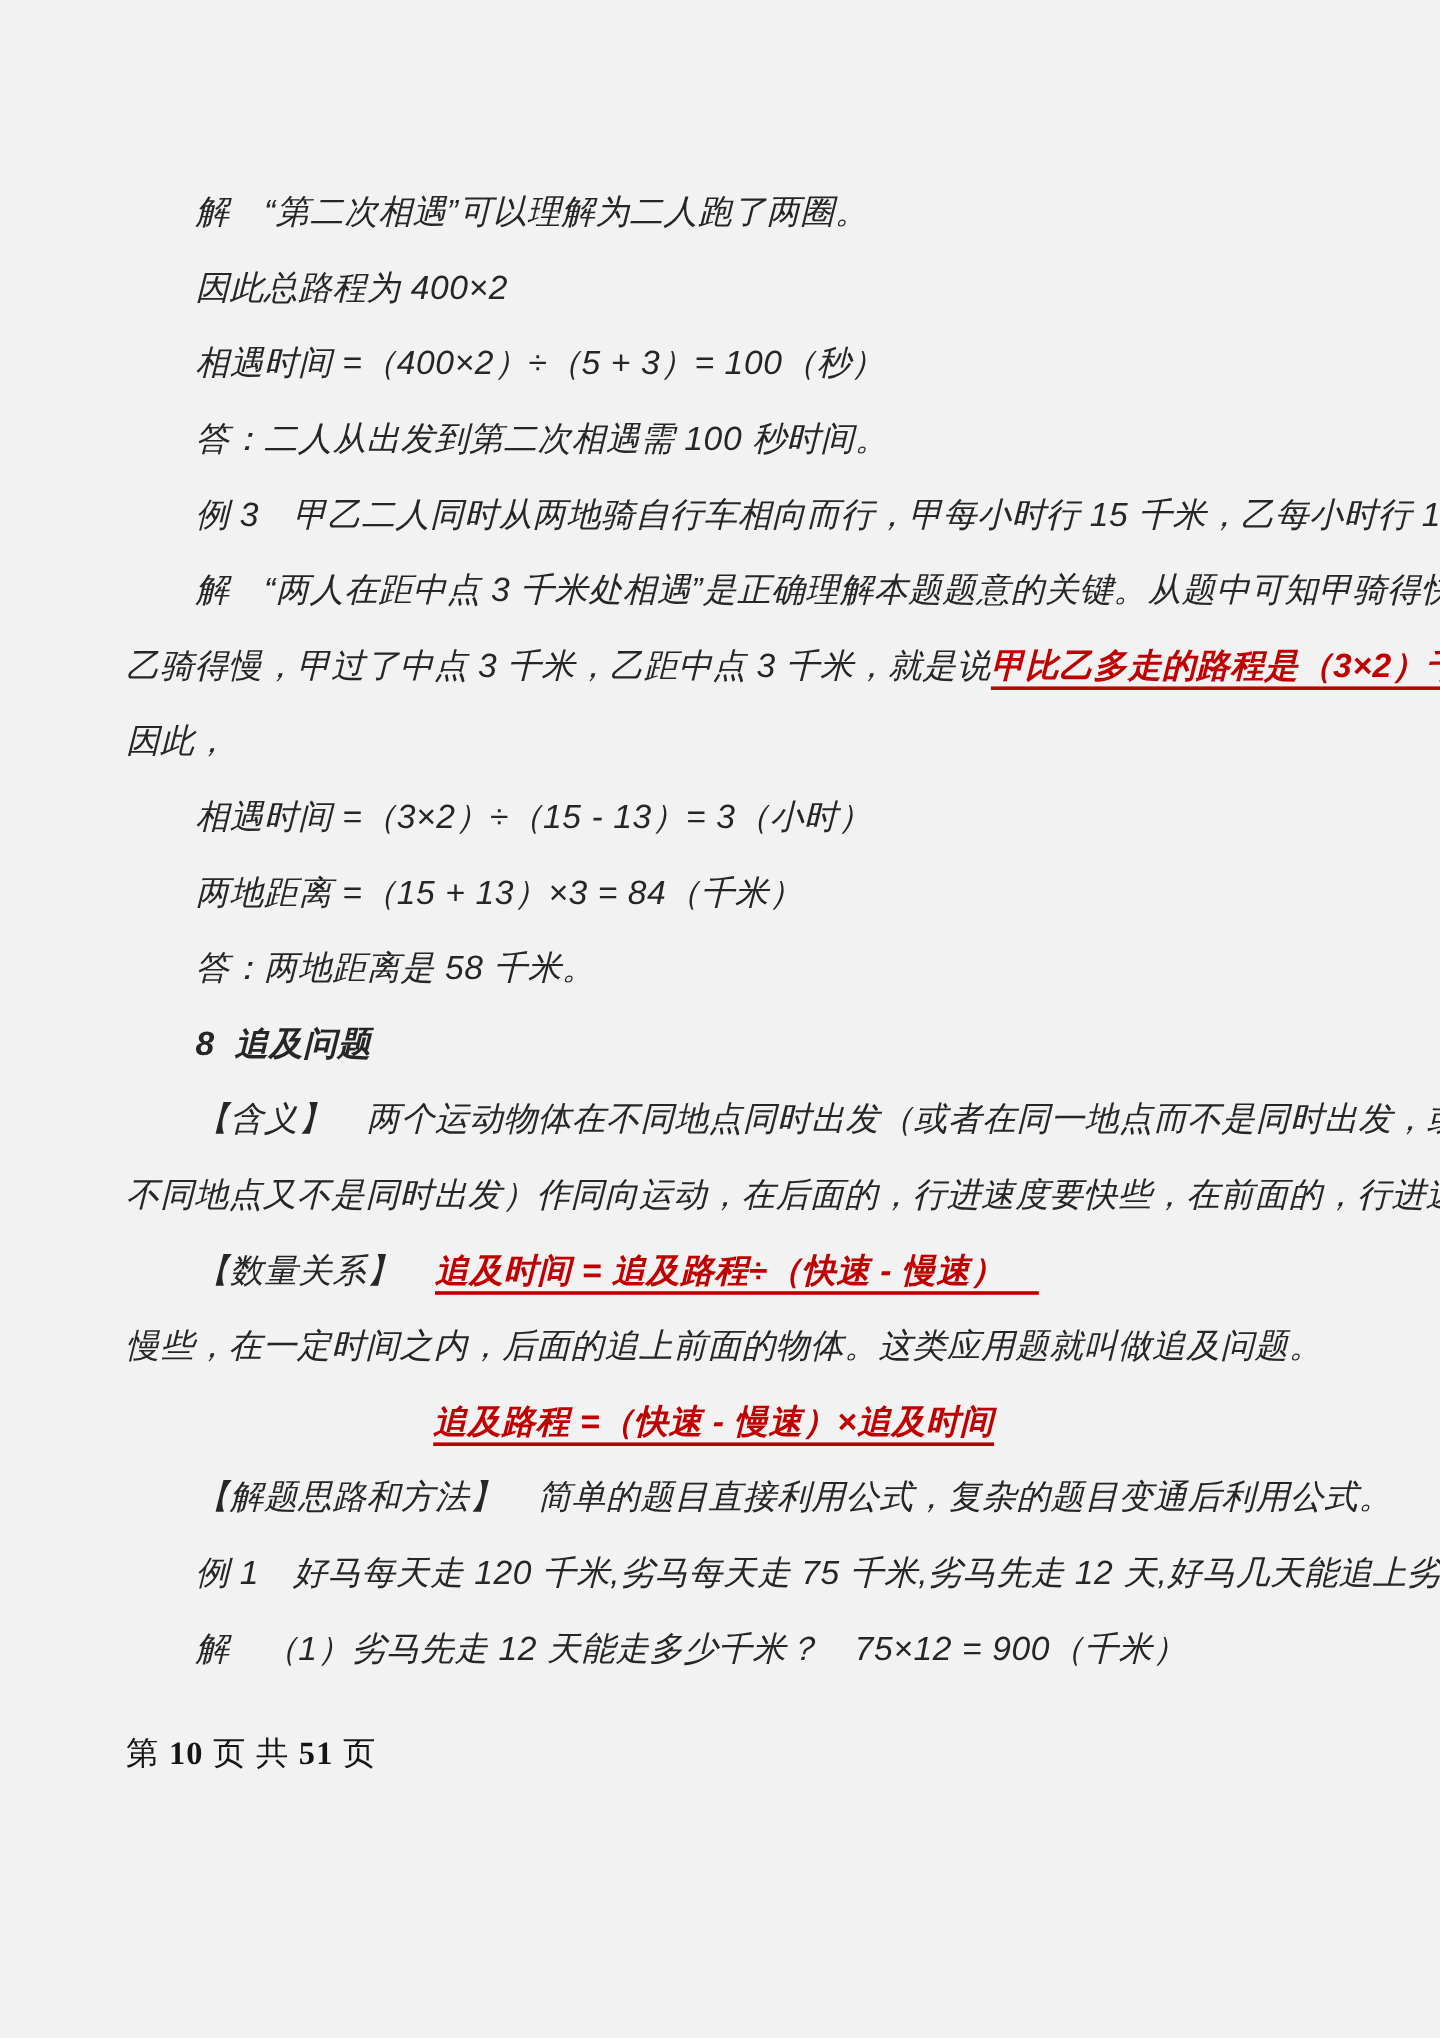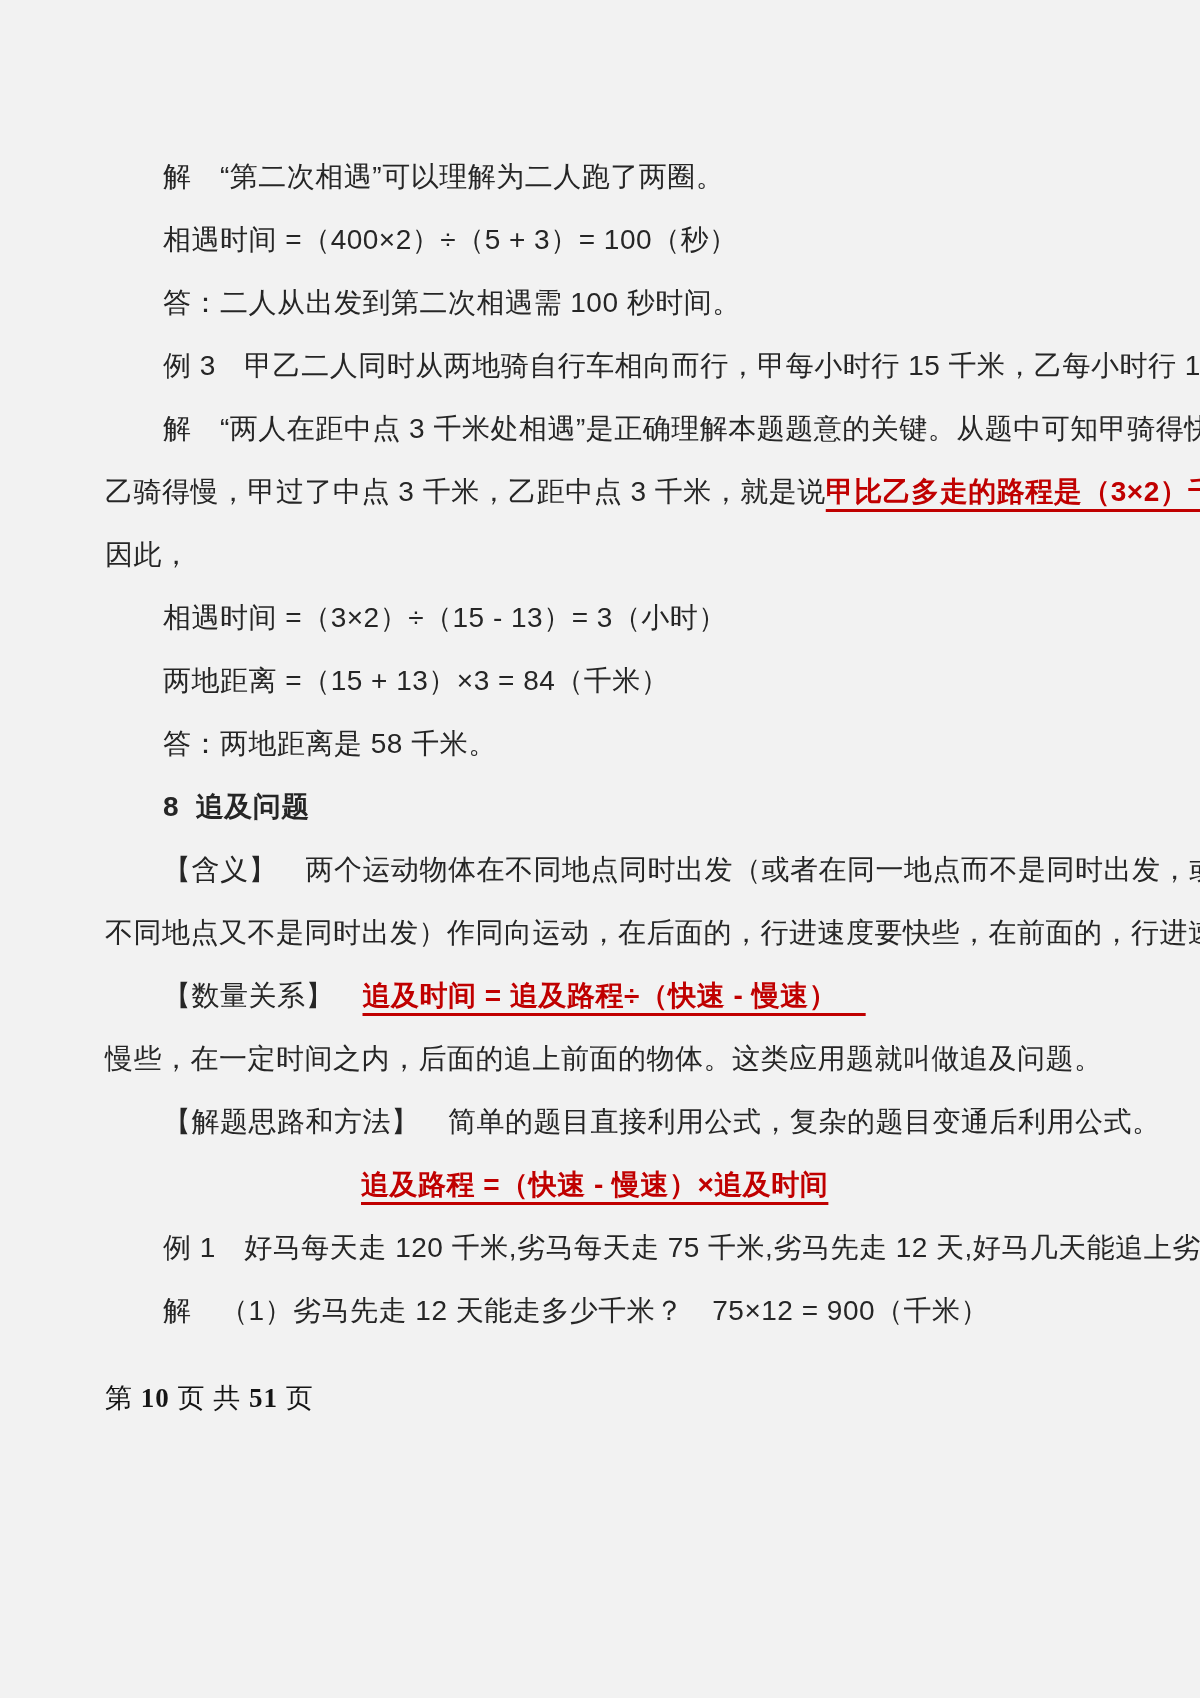--- a/index.html
+++ b/index.html
@@ -16,20 +16,21 @@
   .doc {
     padding: 145px 90px 0 105px;
   }
   .line {
     height: 63px;
     line-height: 63px;
     white-space: pre;
     font-size: 28px;
     color: #262626;
     letter-spacing: 0.5px;
+    font-style: italic;
   }
   .indent-para    { padding-left: 58px;  }
   .indent-formula { padding-left: 256px; }
   .indent-sub     { padding-left: 116px; }
   .seg { display: inline; }
   .seg-b { font-weight: bold; text-align: right; }
   .seg-r {
     color: #c00000;
     font-weight: bold;
     text-decoration: underline;
@@ -49,33 +50,34 @@
     letter-spacing: 1px;
   }
   .footer .num { font-weight: bold; }
 </style>
 </head>
 <body>
 
 <div class="doc">
   <div>
       <div class="line indent-para"><span class="seg">解　“第二次相遇”可以理解为二人跑了两圈。</span></div>
+      <div class="line indent-para"><span class="seg">因此总路程为 400×2</span></div>
       <div class="line indent-para"><span class="seg">相遇时间 =（400×2）÷（5 + 3）= 100（秒）</span></div>
       <div class="line indent-para"><span class="seg">答：二人从出发到第二次相遇需 100 秒时间。</span></div>
       <div class="line indent-para"><span class="seg">例 3　甲乙二人同时从两地骑自行车相向而行，甲每小时行 15 千米，乙每小时行 13 千米，</span></div>
       <div class="line indent-para"><span class="seg">解　“两人在距中点 3 千米处相遇”是正确理解本题题意的关键。从题中可知甲骑得快，</span></div>
       <div class="line"><span class="seg">乙骑得慢，甲过了中点 3 千米，乙距中点 3 千米，就是说</span><span class="seg seg-r">甲比乙多走的路程是（3×2）千米</span></div>
       <div class="line"><span class="seg">因此，</span></div>
       <div class="line indent-para"><span class="seg">相遇时间 =（3×2）÷（15 - 13）= 3（小时）</span></div>
       <div class="line indent-para"><span class="seg">两地距离 =（15 + 13）×3 = 84（千米）</span></div>
       <div class="line indent-para"><span class="seg">答：两地距离是 58 千米。</span></div>
       <div class="line indent-para"><span class="seg seg-b">8  追及问题</span></div>
       <div class="line indent-para"><span class="seg">【含义】　两个运动物体在不同地点同时出发（或者在同一地点而不是同时出发，或者在</span></div>
       <div class="line"><span class="seg">不同地点又不是同时出发）作同向运动，在后面的，行进速度要快些，在前面的，行进速度较</span></div>
       <div class="line indent-para"><span class="seg">【数量关系】　</span><span class="seg seg-r">追及时间 = 追及路程÷（快速 - 慢速）　</span></div>
       <div class="line"><span class="seg">慢些，在一定时间之内，后面的追上前面的物体。这类应用题就叫做追及问题。</span></div>
+      <div class="line indent-formula"><span class="seg seg-r">追及路程 =（快速 - 慢速）×追及时间</span></div>
       <div class="line indent-para"><span class="seg">【解题思路和方法】　简单的题目直接利用公式，复杂的题目变通后利用公式。</span></div>
-      <div class="line indent-formula"><span class="seg seg-r">追及路程 =（快速 - 慢速）×追及时间</span></div>
       <div class="line indent-para"><span class="seg">例 1　好马每天走 120 千米,劣马每天走 75 千米,劣马先走 12 天,好马几天能追上劣马？</span></div>
       <div class="line indent-para"><span class="seg">解　（1）劣马先走 12 天能走多少千米？　75×12 = 900（千米）</span></div>
     </div>
   <div class="footer"><span class="">第 </span><span class="num">10</span><span class=""> 页 共 </span><span class="num">51</span><span class=""> 页</span></div>
 </div>
 
 </body></html>

